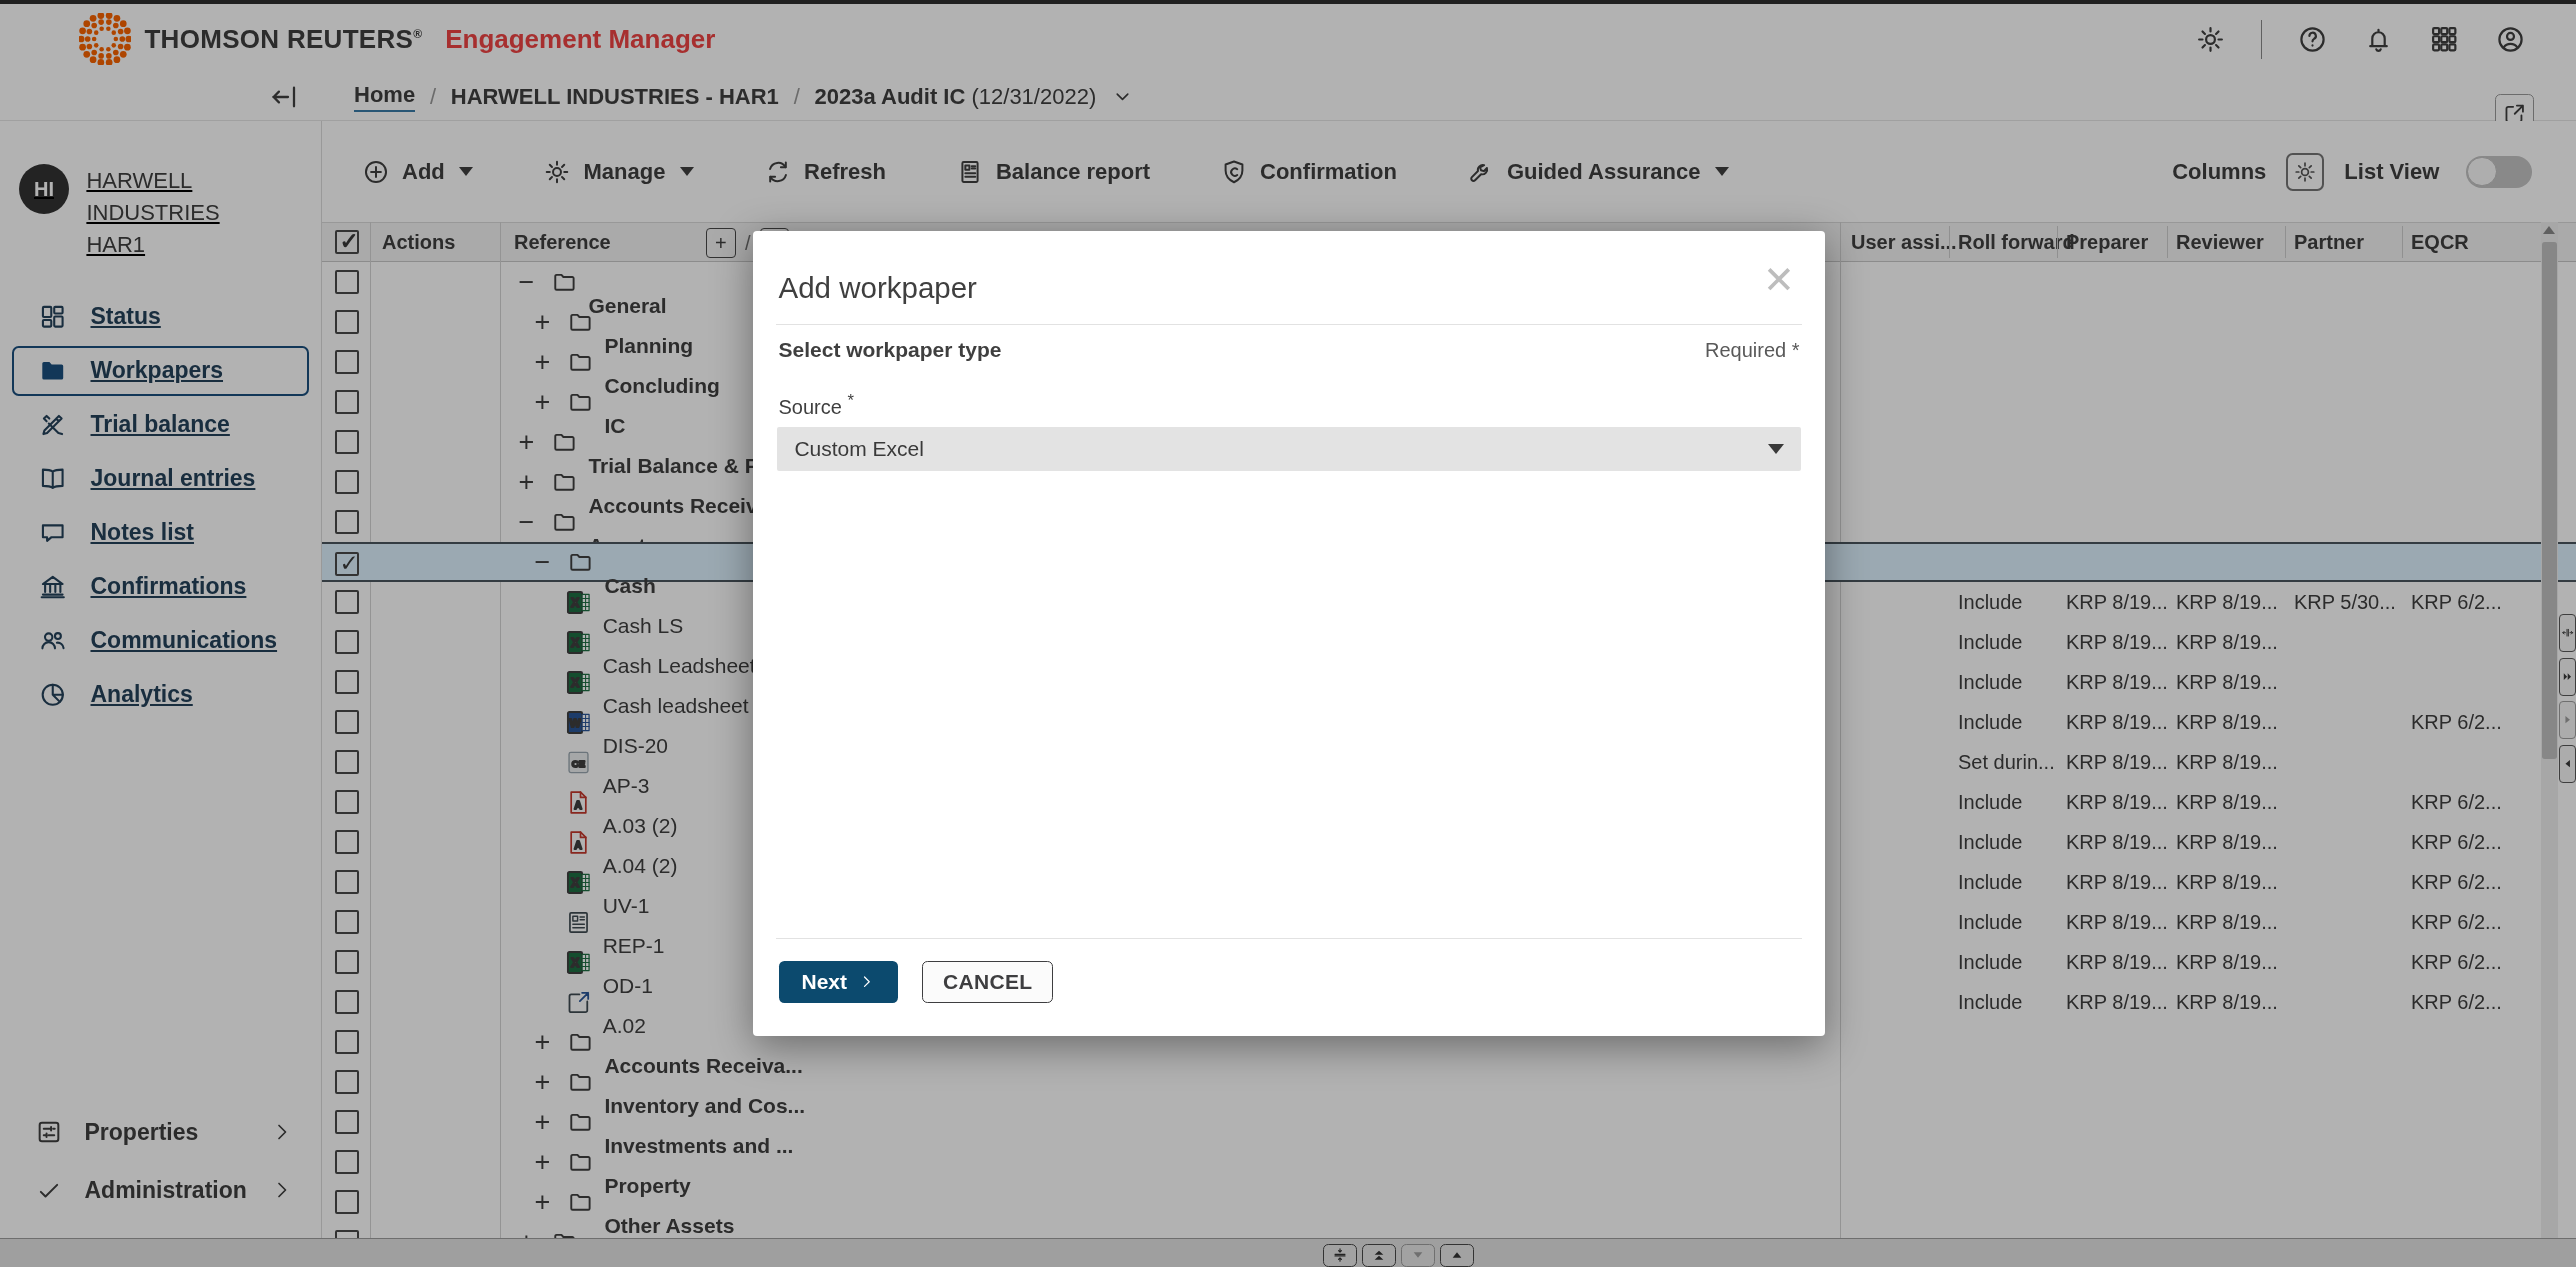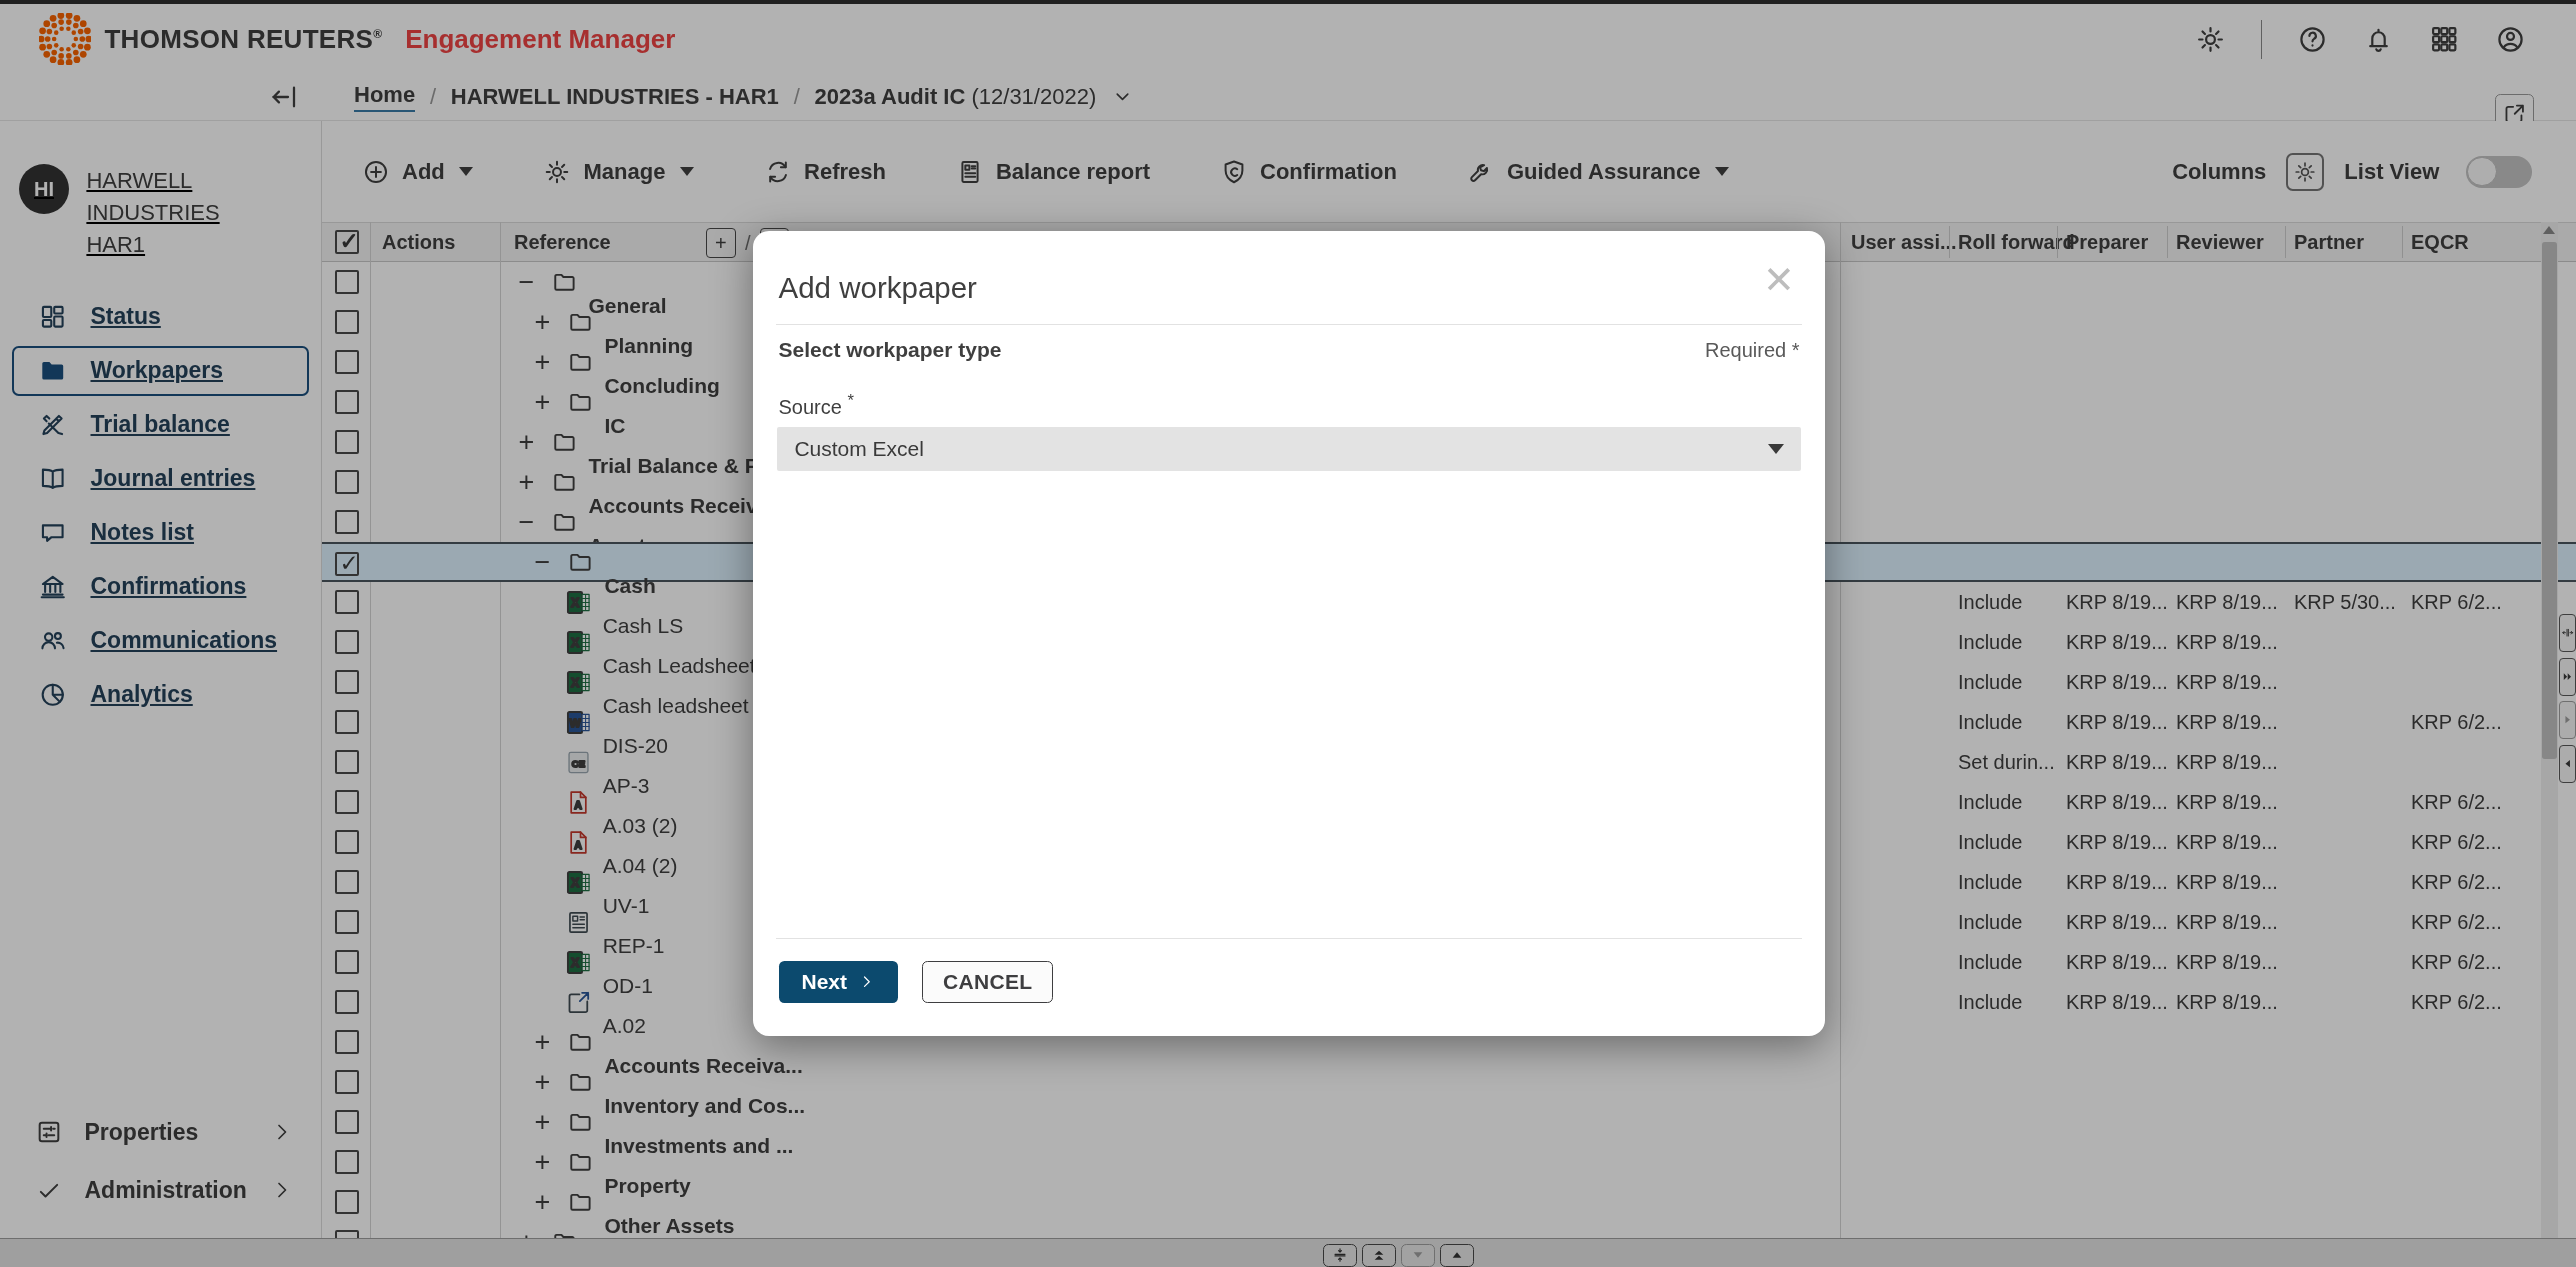--- a/index.html
+++ b/index.html
@@ -6,21 +6,21 @@
   html,body { width:2576px; height:1268px; overflow:hidden; background:#fff;
     font-family:"Liberation Sans", sans-serif; }
   .screen { position:relative; width:2576px; height:1268px; background:#fff; overflow:hidden; }
   .icon svg { display:block; }
   .icon { display:inline-flex; align-items:center; justify-content:center; }
   .stroke svg { fill:none; stroke:currentColor; stroke-width:1.7; stroke-linecap:round; stroke-linejoin:round; }
 
   
   .top-strip { position:absolute; left:0; top:0; width:2576px; height:4px; background:#2e2e2e; z-index:5; }
   .app-header { position:absolute; left:0; top:4px; width:2576px; height:70px; background:#fff;
-    display:flex; align-items:center; }
+    display:flex; align-items:center;padding-left:40px; }
   .brand { display:flex; align-items:center; gap:13.4px; padding-left:39px; }
   .brand-name { font-size:26px; font-weight:700; letter-spacing:0.3px; color:#3f3f3f; }
   .brand-name sup { font-size:12px; }
   .product-name { font-size:26px; font-weight:700; color:#ef4444; margin-left:9.4px; }
   .header-right { margin-left:auto; display:flex; align-items:center; gap:35px; padding-right:50px; color:#3f3f3f; }
   .hdr-icon { width:31px; height:31px; color:#3f3f3f; cursor:pointer; }
   .hdr-divider { width:1.3px; height:39px; background:#8a8a8a; }
 
   
   .breadcrumb-bar { position:absolute; left:0; top:74px; width:2576px; height:47px; background:#fff;
@@ -118,21 +118,21 @@
   
   .bottom-bar { position:absolute; left:0; top:1238px; width:2576px; height:30px; background:#e4e4e4; border-top:1.3px solid #9e9e9e; z-index:6; }
   .bb-btn { position:absolute; top:4.7px; width:34px; height:23px; border:1.7px solid #4a4a4a; border-radius:5.4px;
     background:#e9e9e9; color:#333; display:flex; align-items:center; justify-content:center; cursor:pointer; }
   .bb-btn.disabled { border-color:#9f9f9f; color:#9f9f9f; }
   .bb-btn .icon { width:16px; height:16px; }
 
   
   .overlay { position:absolute; inset:0; background:rgba(0,0,0,0.3); z-index:40; }
   .modal { position:absolute; left:753px; top:231px; width:1072px; height:805px; background:#fff; z-index:50;
-    border-radius:16px; box-shadow:0 9.4px 40px rgba(0,0,0,.4); }
+    border-radius:4px; box-shadow:0 9.4px 40px rgba(0,0,0,.4); }
   .modal-title { position:absolute; left:25.5px; top:40px; font-size:29.5px; font-weight:400; color:#3f3f3f; }
   .modal-close { position:absolute; right:27px; top:29.5px; width:38px; height:38px; color:#bdbdbd; font-size:38px; font-weight:200;
     line-height:38px; text-align:center; cursor:pointer; font-family:"DejaVu Sans", sans-serif; }
   .modal-div1 { position:absolute; left:23px; right:23px; top:93px; height:1.3px; background:#e2e2e2; }
   .modal-section-row { position:absolute; left:25.5px; right:25.5px; top:107px; display:flex; justify-content:space-between; align-items:center; }
   .section-label { font-size:21px; font-weight:700; color:#3f3f3f; }
   .required-label { font-size:20px; font-weight:400; color:#595959; }
   .source-label { position:absolute; left:25.5px; top:160px; font-size:20px; color:#3f3f3f; }
   .source-label sup { color:#3f3f3f; }
   .select { position:absolute; left:24px; right:24px; top:196px; height:44px; background:#e3e3e3; border-radius:2px;

